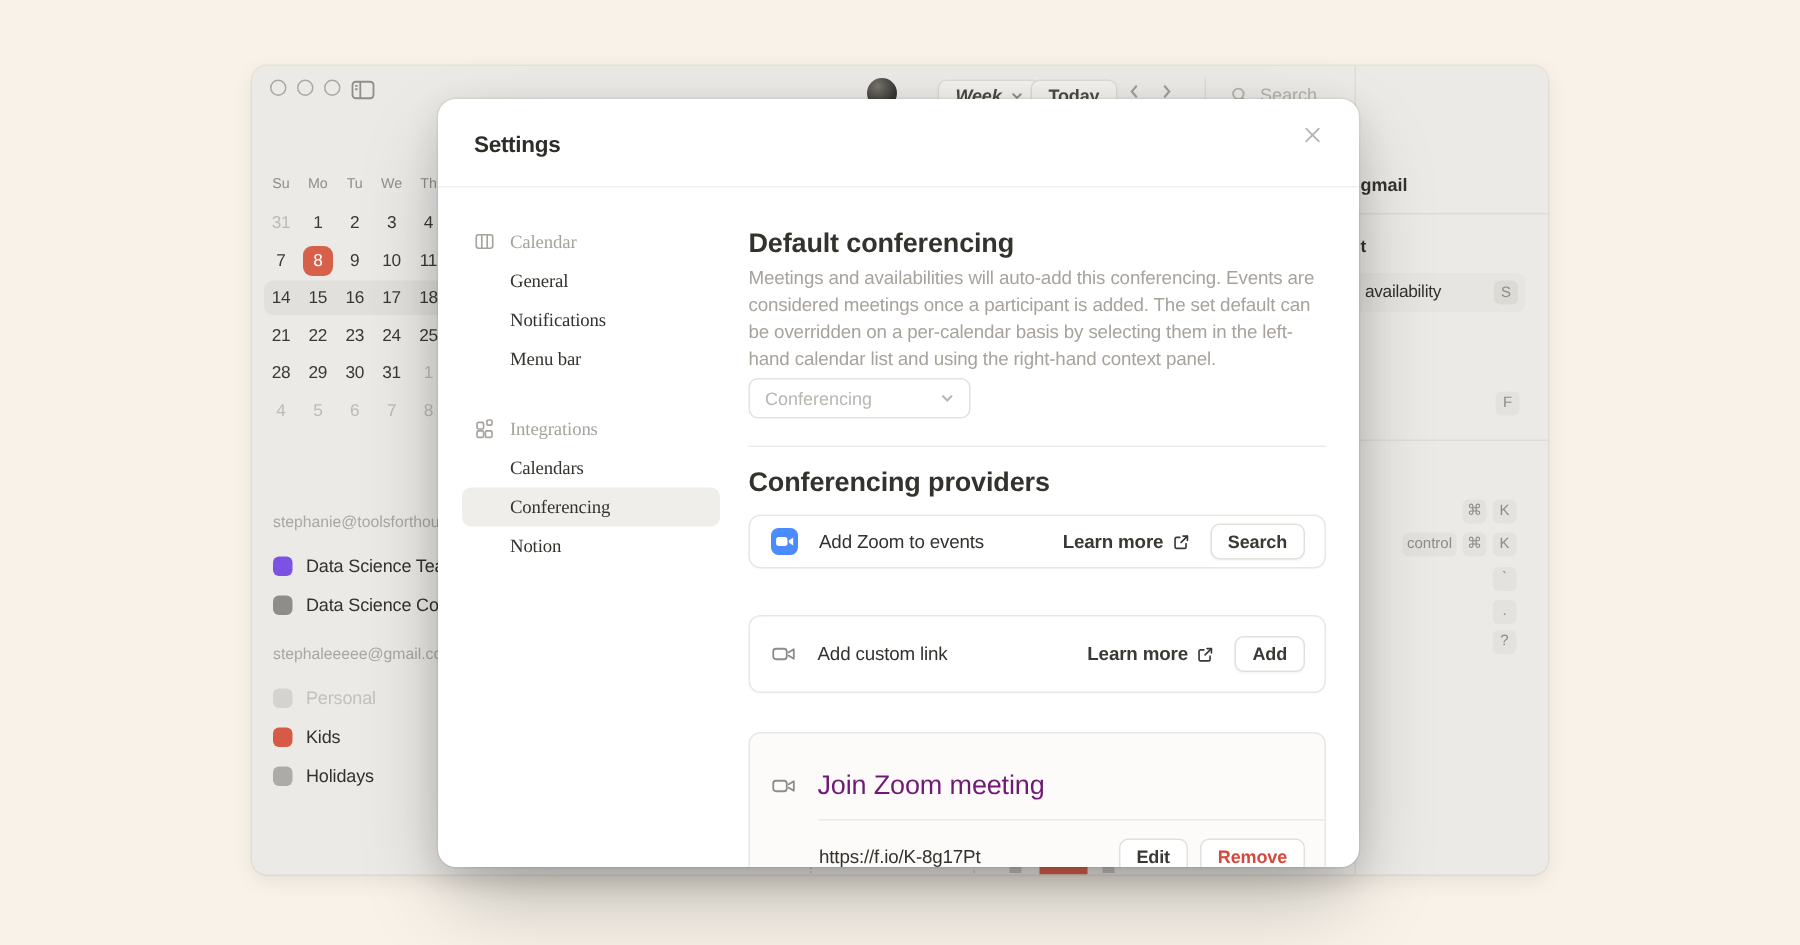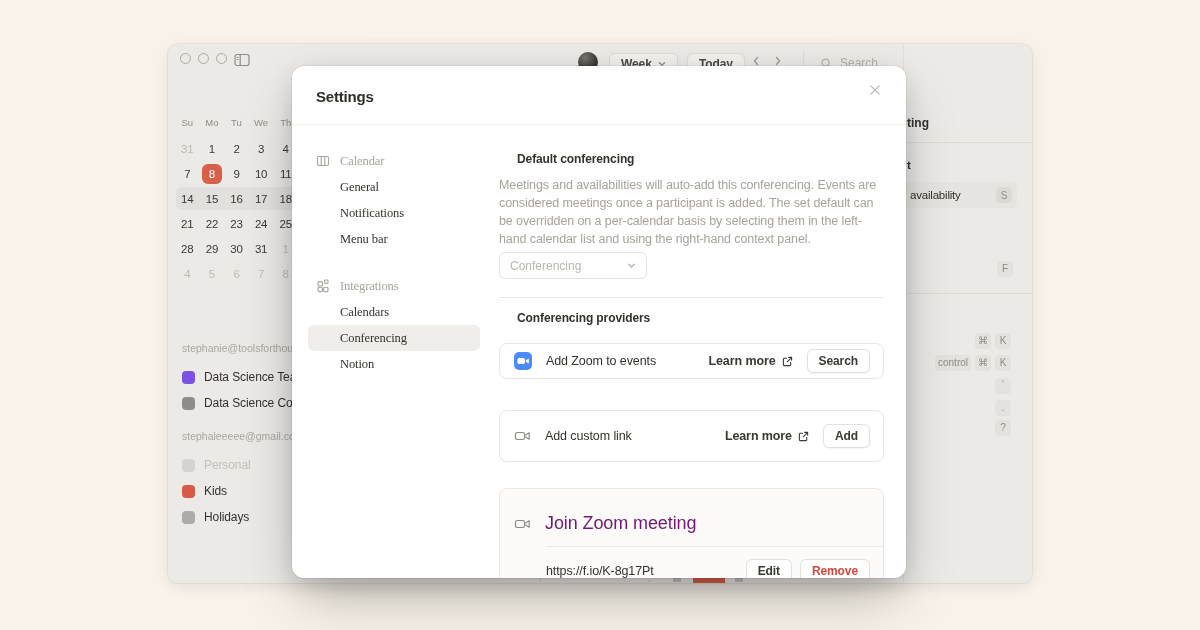--- a/index.html
+++ b/index.html
@@ -21,21 +21,21 @@
   .traffic { position:absolute; left:12px; top:9px; display:flex; gap:7px; }
   .traffic span { width:11px; height:11px; border-radius:50%; border:1.5px solid #aba8a3; }
   .sb-toggle { position:absolute; left:66px; top:9px; }
 
   
   .avatar { position:absolute; left:410px; top:8px; width:20px; height:20px; border-radius:50%;
     background:radial-gradient(circle at 35% 28%, #7a776f 0%, #3a3834 62%, #262421 100%); }
   .tb-btn { position:absolute; top:9px; height:22px; display:flex; align-items:center; gap:6px;
     padding:0 11px; background:#f2f1ee; border:1px solid #dddbd6; border-radius:6px;
     font-size:12px; font-weight:600; color:#4b4945; letter-spacing:-.1px; }
-  .tb-week { left:441px; }
+  .tb-week { left:457px;font-style:italic; }
   .tb-today { left:519px; }
   .tb-chev { position:absolute; top:12px; color:#a09e99; }
   .tb-div { position:absolute; left:635px; top:7px; width:1px; height:25px; background:#dedcd7; }
   .tb-search { position:absolute; left:652px; top:12px; display:flex; align-items:center; gap:7px;
     font-size:12px; color:#b3b1ac; }
 
   
   .mini-cal { position:absolute; left:7px; top:69px; width:126px; font-size:11.5px; }
   .mc-head { display:flex; }
   .mc-head span { width:24.6px; text-align:center; font-size:9.5px; color:#908e89; padding:4px 0 8px; }
@@ -93,21 +93,21 @@
   .m-nav { position:absolute; left:16px; top:82px; width:172px; }
   .nav-sec { margin-bottom:21px;font-family:Liberation Serif, serif; }
   .nav-sec-hd { height:26px; display:flex; align-items:center; gap:10px; padding-left:8px;
     font-size:12.5px; color:#a6a39c; letter-spacing:-.1px; }
   .nav-item { height:26px; display:flex; align-items:center; padding-left:32px; border-radius:6px;
     font-size:12.5px; color:#35332e; letter-spacing:-.1px; cursor:pointer; }
   .nav-item.sel { background:#efeeeb; }
 
   
   .m-content { position:absolute; left:207px; top:0; width:385px; height:100%; }
-  .c-h { position:absolute; font-size:12px; font-weight:700; color:#34322d; letter-spacing:-.1px;margin-left:18px; }
+  .c-h { position:absolute; font-size:18px; font-weight:700; color:#34322d; letter-spacing:-.1px; }
   .c-h.h1 { top:86px; }
   .c-h.h2 { top:245px; }
   .c-para { position:absolute; top:110px; width:378px; font-size:12.5px; line-height:18px;
     color:#a7a39c; letter-spacing:-.1px; }
   .c-select { position:absolute; top:186px; left:0; width:148px; height:27px; border:1px solid #e4e2dd;
     border-radius:6px; background:#fff; display:flex; align-items:center; padding:0 10px;
     font-size:12px; color:#b9b6b0; cursor:pointer; }
   .c-select svg { margin-left:auto; }
   .c-div { position:absolute; top:231px; left:0; width:100%; height:1px; background:#edebe7; }
 
@@ -254,21 +254,21 @@
         <span class="cal-sq" style="background: rgb(215, 90, 71);"></span>
         <span class="label">Kids</span>
       </div>
       <div class="cal-row">
         <span class="cal-sq" style="background: rgb(173, 171, 167);"></span>
         <span class="label">Holidays</span>
       </div>
     </div>
 
   <div class="rpanel">
-    <div class="rp-hdr">ting</div>
+    <div class="rp-hdr">gmail</div>
     <div class="rp-div" style="top:98px"></div>
     <div class="rp-sec">t</div>
     <div class="rp-pill">
       <span class="lbl">availability</span>
       <span class="kbd">S</span>
     </div>
     <div class="rp-frow">
       <span class="kbd">F</span>
     </div>
     <div class="rp-div" style="top:249px"></div>

